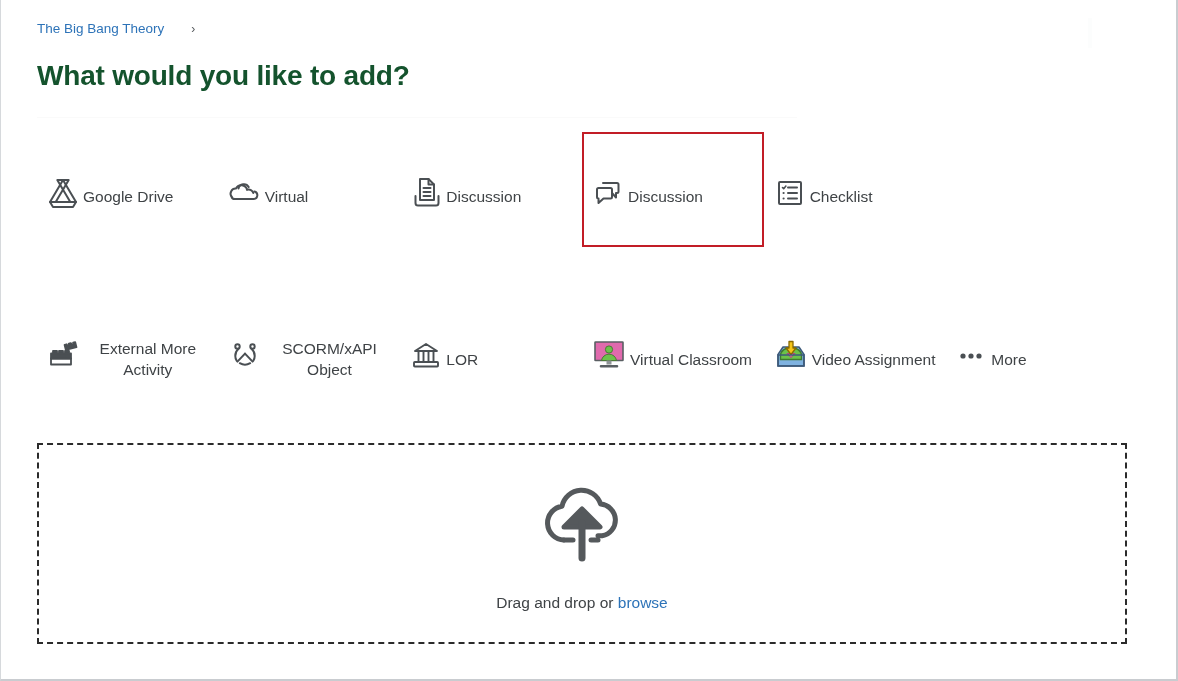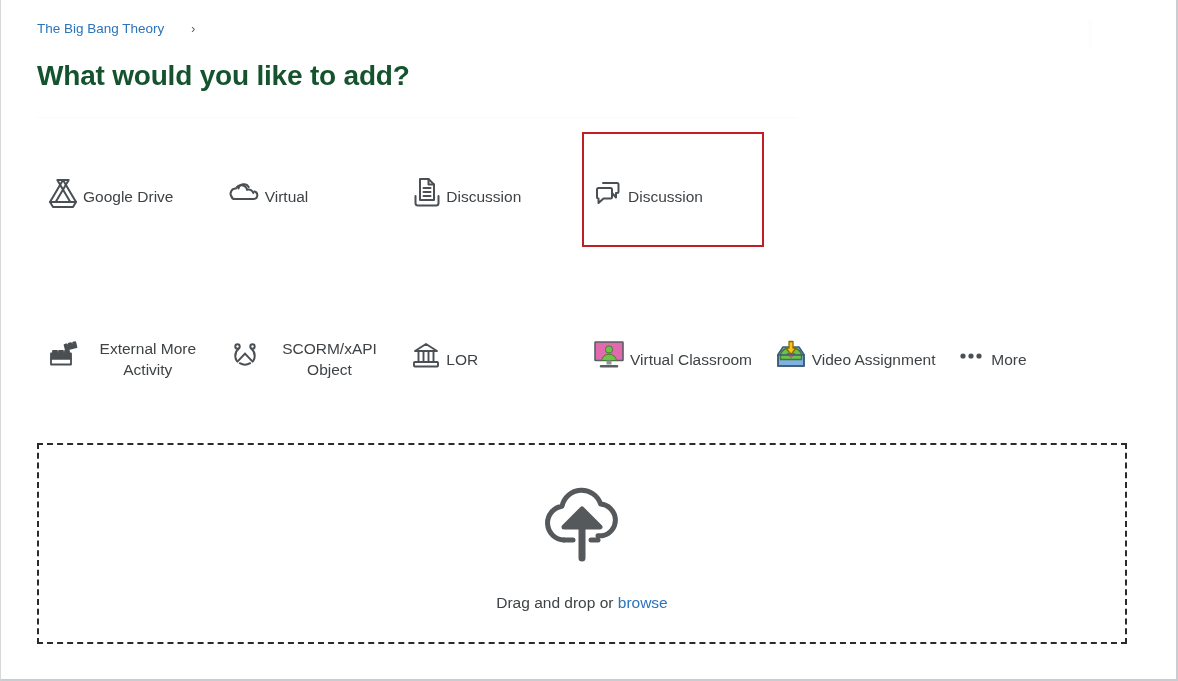--- a/index.html
+++ b/index.html
@@ -210,20 +210,34 @@
       <div class="tile-icon">
         <svg width="40" height="40" viewBox="0 0 40 40" fill="none" stroke="#4a4f53" stroke-width="2" stroke-linejoin="round" stroke-linecap="round">
           <path d="M15 10 h14 a1.5 1.5 0 0 1 1.5 1.5 v7 a1.5 1.5 0 0 1 -1.5 1.5 h-1 v4.5 l-4 -4.5"></path>
           <path d="M10.5 15 h12 a1.5 1.5 0 0 1 1.5 1.5 v7.5 a1.5 1.5 0 0 1 -1.5 1.5 h-7 l-5 4.5 v-4.5 h-0 a1.5 1.5 0 0 1 -1.5 -1.5 v-7.5 a1.5 1.5 0 0 1 1.5 -1.5 Z"></path>
         </svg>
       </div>
       <div class="tile-label">Discussion</div>
     </div>
 
 
+    <div class="tile">
+      <div class="tile-icon">
+        <svg width="40" height="40" viewBox="0 0 40 40" fill="none" stroke="#4a4f53" stroke-width="2" stroke-linejoin="round" stroke-linecap="round">
+          <rect x="9" y="9" width="22" height="22" rx="1"></rect>
+          <line x1="18" y1="14.5" x2="27" y2="14.5"></line>
+          <line x1="18" y1="20" x2="27" y2="20"></line>
+          <line x1="18" y1="25.5" x2="27" y2="25.5"></line>
+          <path d="M12.5 14.5 l1.2 1.2 l2.2 -2.6" stroke-width="1.6"></path>
+          <circle cx="13.6" cy="20" r="1.1" fill="#4a4f53" stroke="none"></circle>
+          <circle cx="13.6" cy="25.5" r="1.1" fill="#4a4f53" stroke="none"></circle>
+        </svg>
+      </div>
+      <div class="tile-label">Checklist</div>
+    </div>
 
   </div>
 
   <div class="tile-grid row2" style="top:293px;">
 
     <div class="tile">
       <div class="tile-icon">
         <svg width="40" height="40" viewBox="0 0 40 40" fill="none" stroke="#4a4f53" stroke-width="1.8" stroke-linejoin="round">
           <path d="M22 8.5 h2.2 v1.6 h2.2 v-1.6 h2.2 v1.6 h2.2 v-1.6 h2.2 v5.2 h-11 Z" fill="#4a4f53" stroke="#4a4f53" transform="rotate(-14 27 11)"></path>
           <rect x="10" y="16" width="4" height="2.6" fill="#4a4f53" stroke="#4a4f53"></rect>

